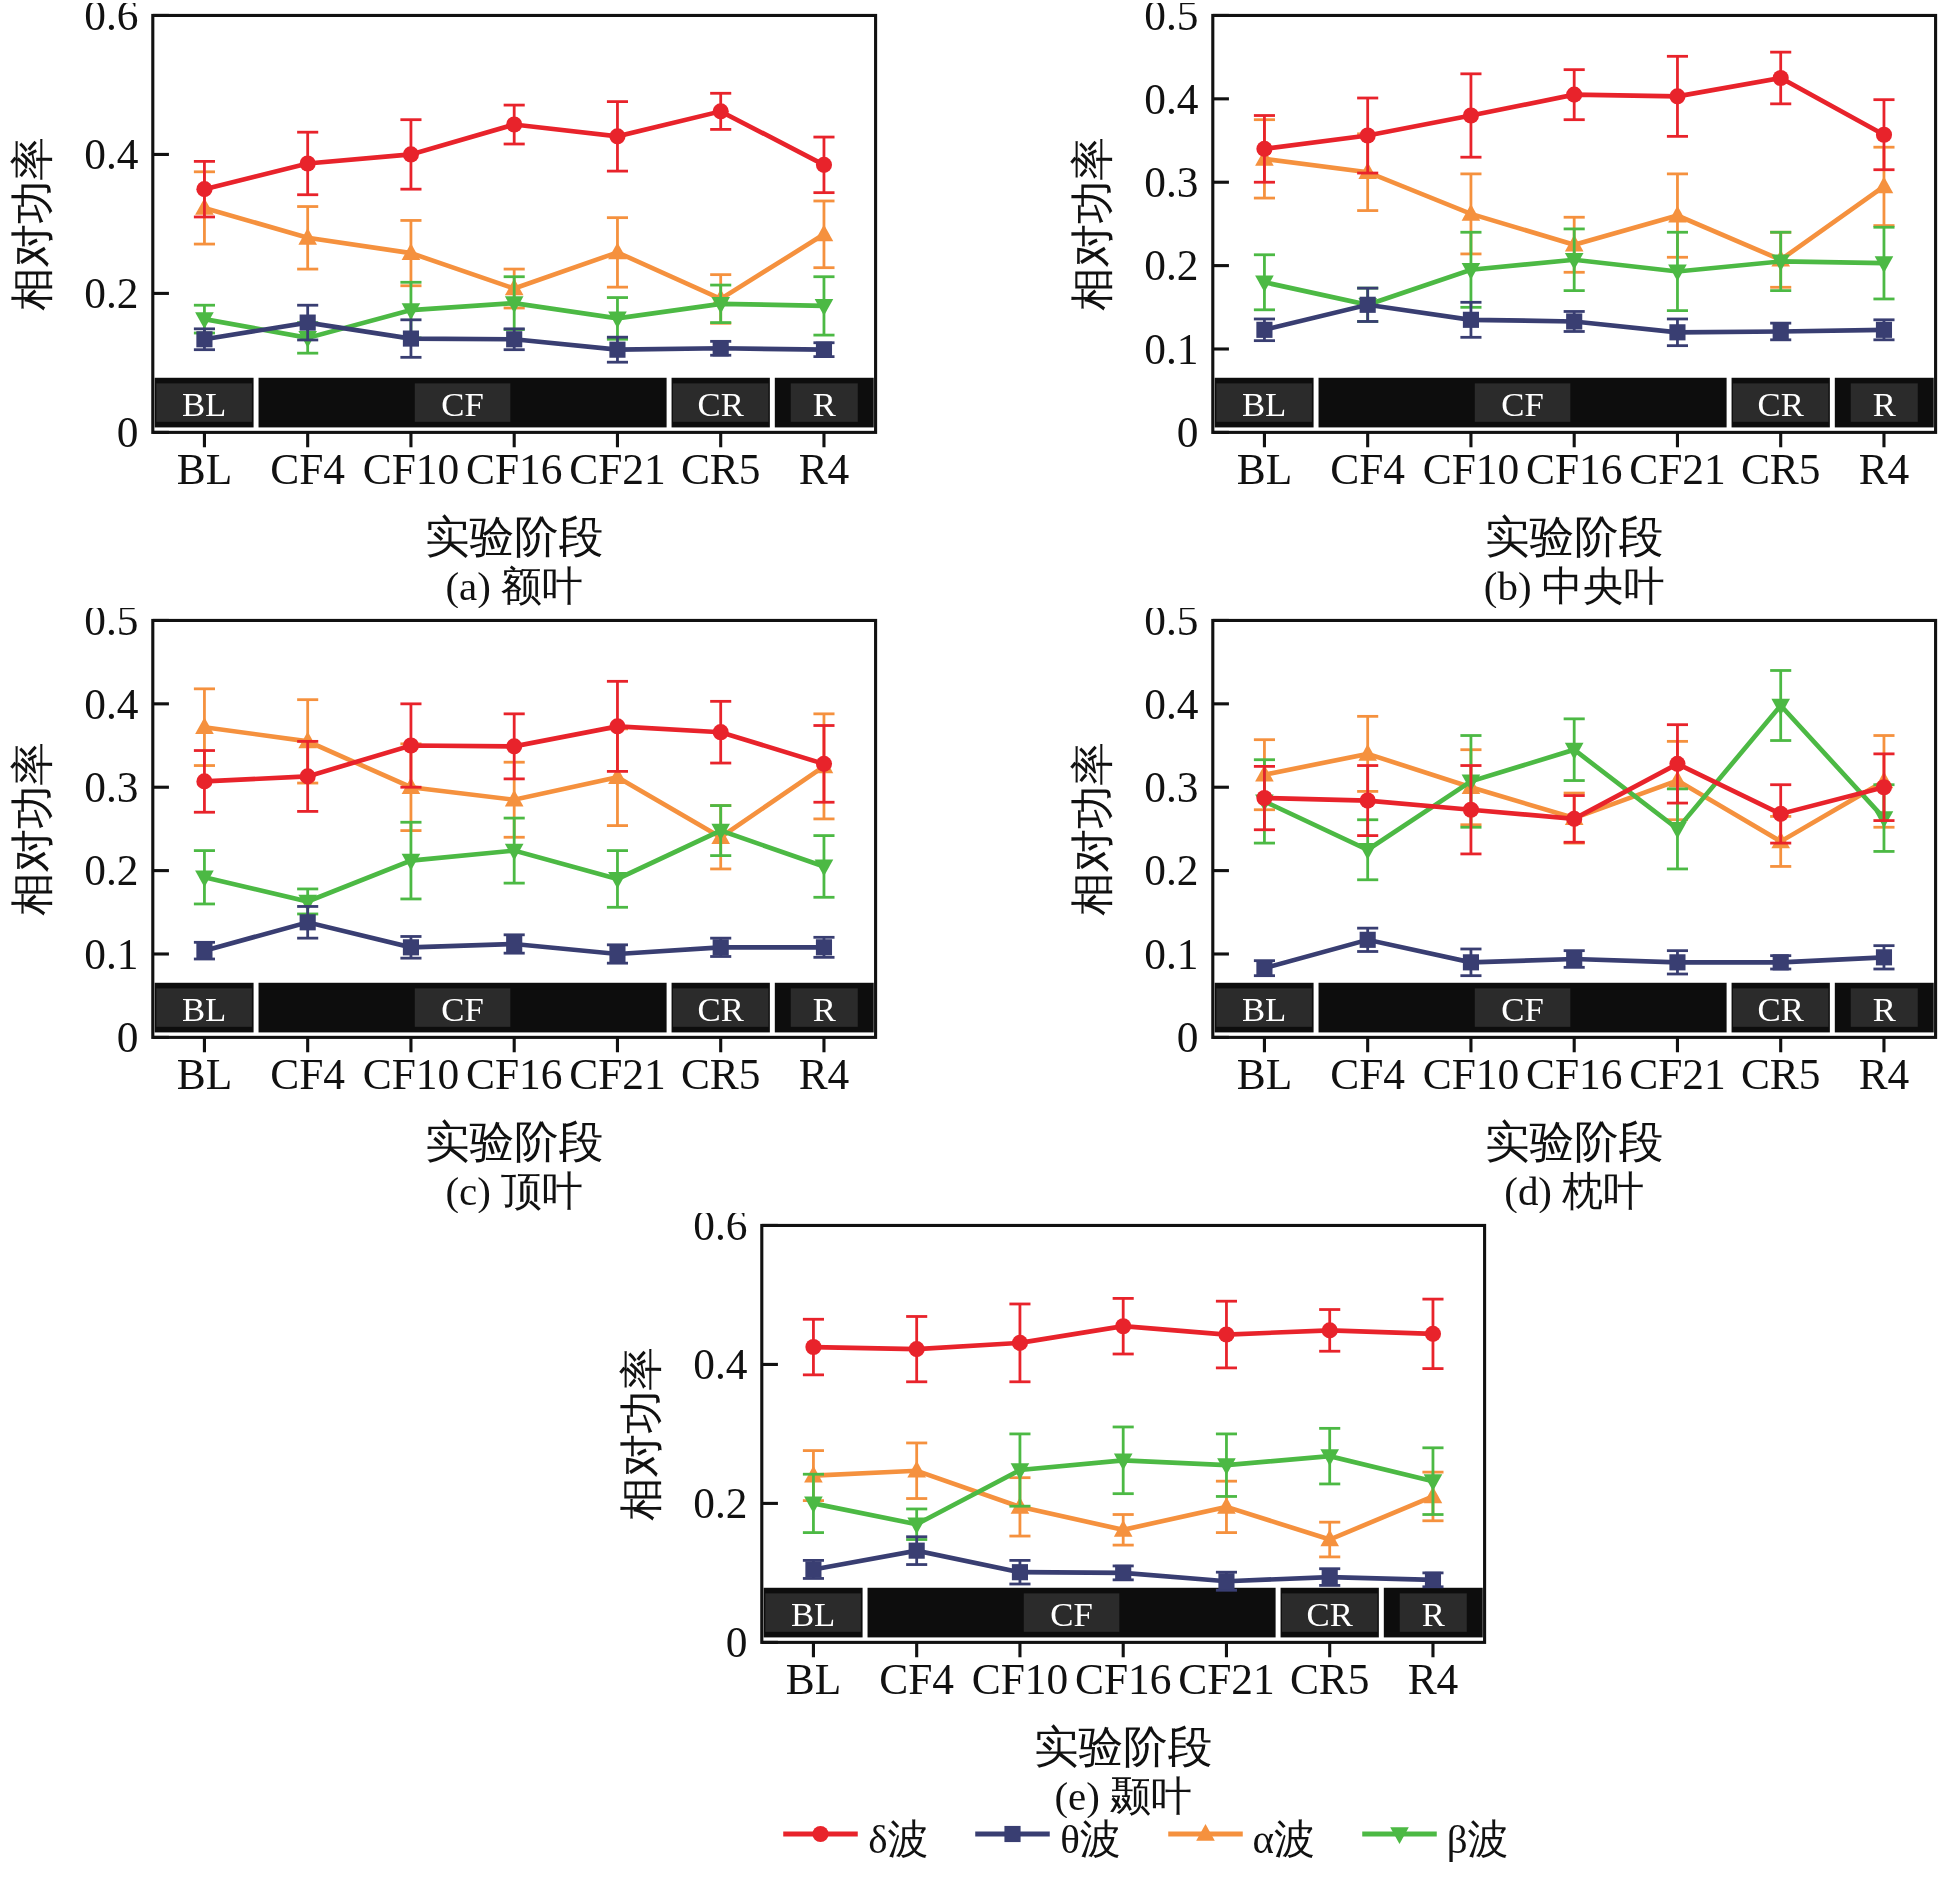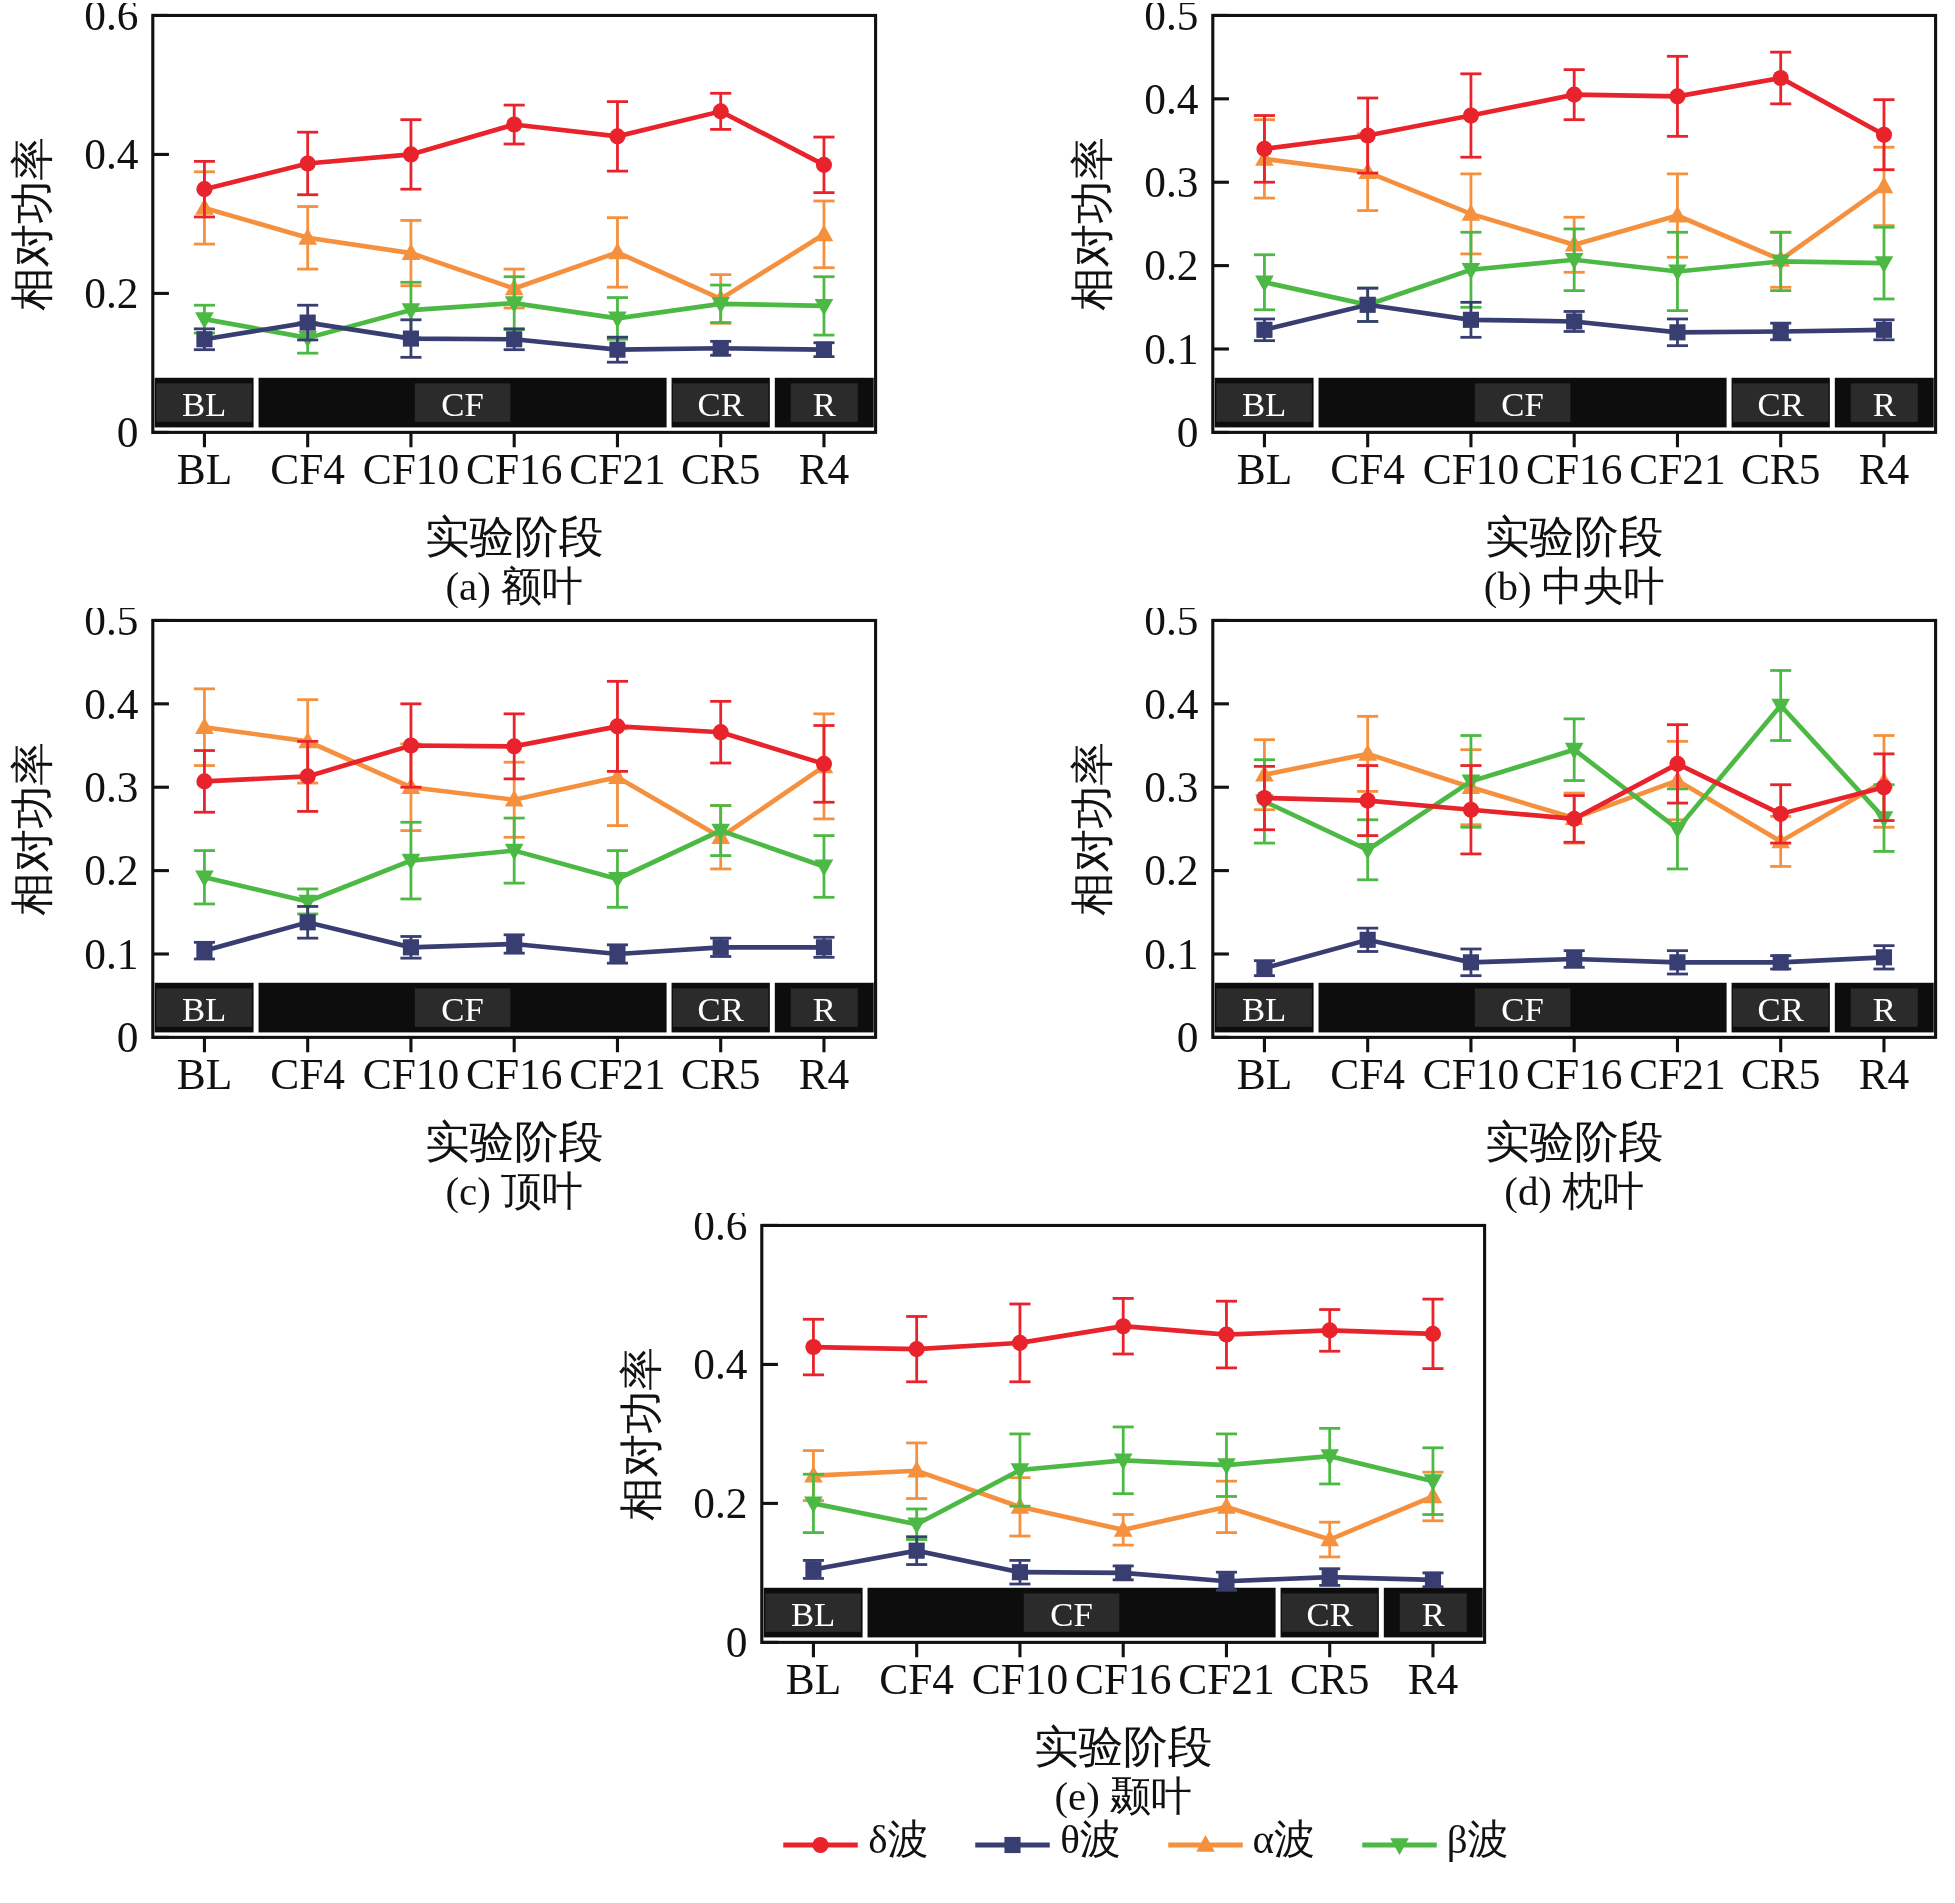--- a/index.html
+++ b/index.html
@@ -10,21 +10,21 @@
   }
   .figure{width:1955px;height:1904px;position:relative;padding-top:2.5px;box-sizing:border-box;}
   .row{display:flex;justify-content:space-between;padding:0 7.4px;}
   .row-center{display:flex;justify-content:center;transform:translateX(79px);}
   svg.chart{display:block;}
   svg text{font-family:"Liberation Serif","DejaVu Serif",serif;}
   .legend{
     display:flex;justify-content:center;align-items:center;
     gap:46px;margin-top:1.2px;transform:translateX(168px);
   }
-  .legend-item{display:flex;align-items:flex-end;gap:8.7px;}
+  .legend-item{display:flex;align-items:flex-start;gap:8.7px;}
   .legend-label{font-size:41px;line-height:1;color:#111;}
 </style>
 </head>
 <body>
 
 <div class="figure">
   <div class="row">
     <svg class="chart" width="881" height="605" viewBox="0 0 1420 975">
         <text x="0" y="0" font-size="70" text-anchor="middle" fill="#111" transform="translate(64 356) rotate(-90)">相对功率</text>
         <g>

